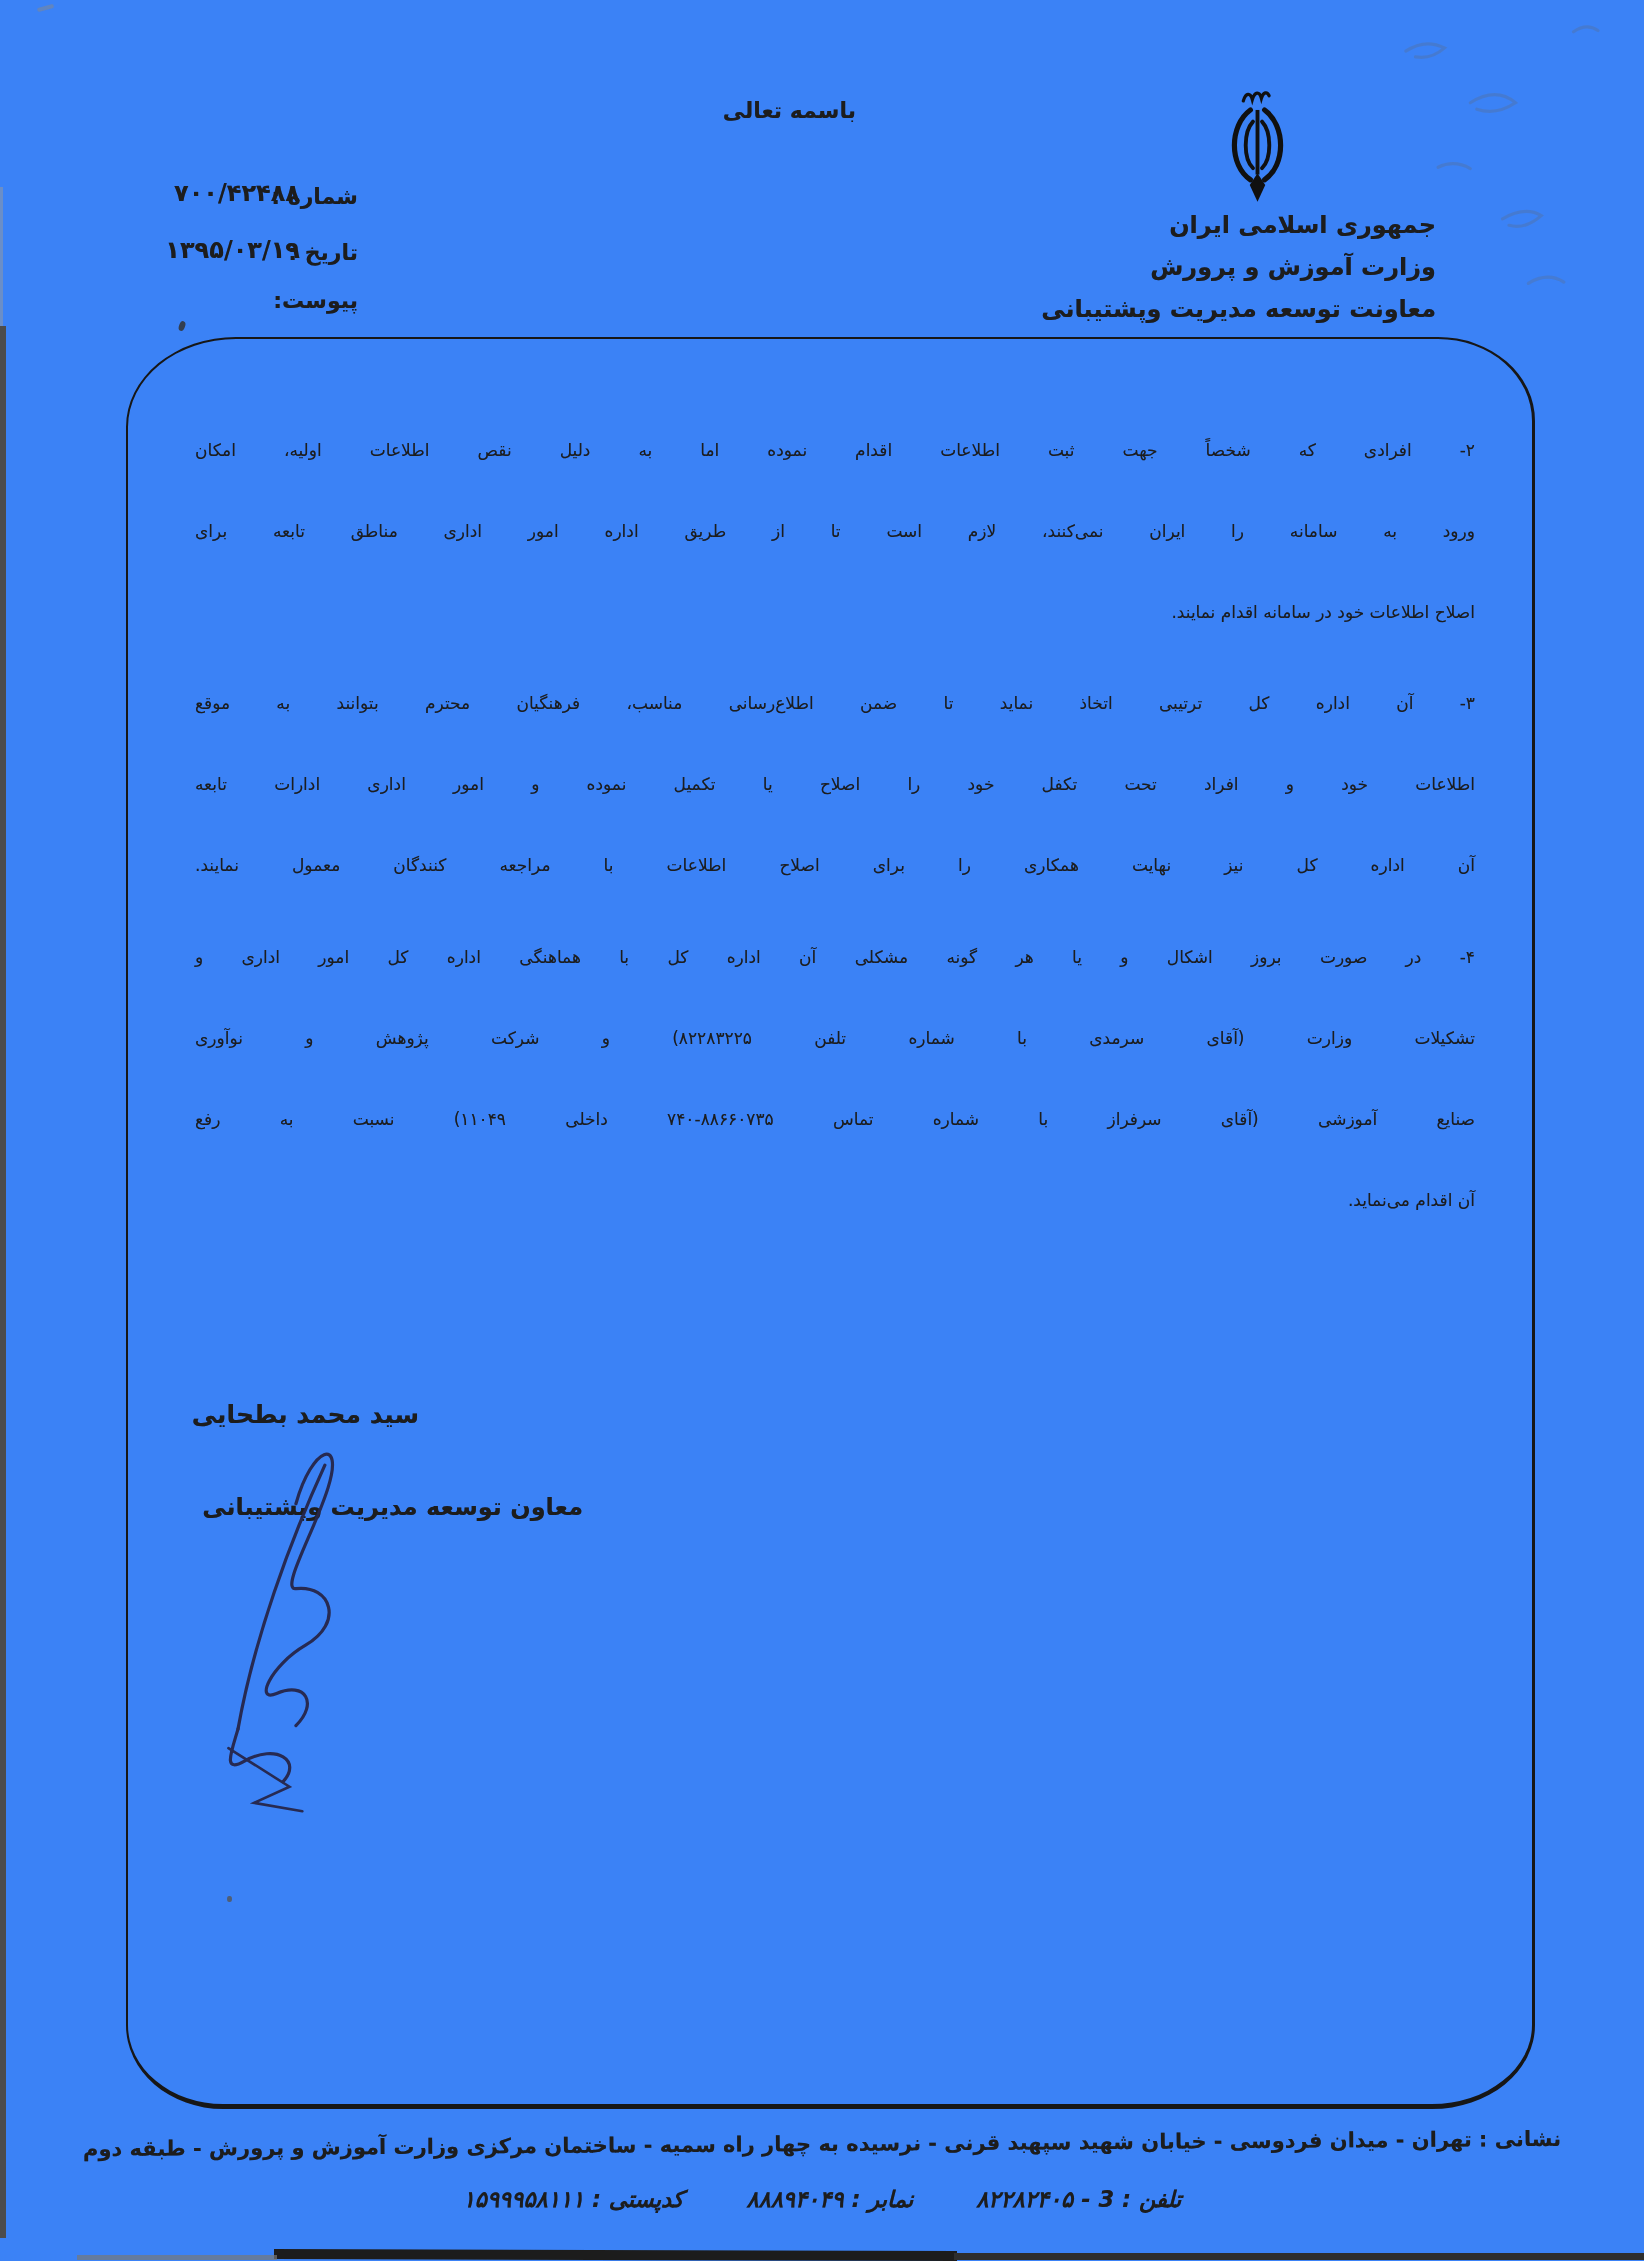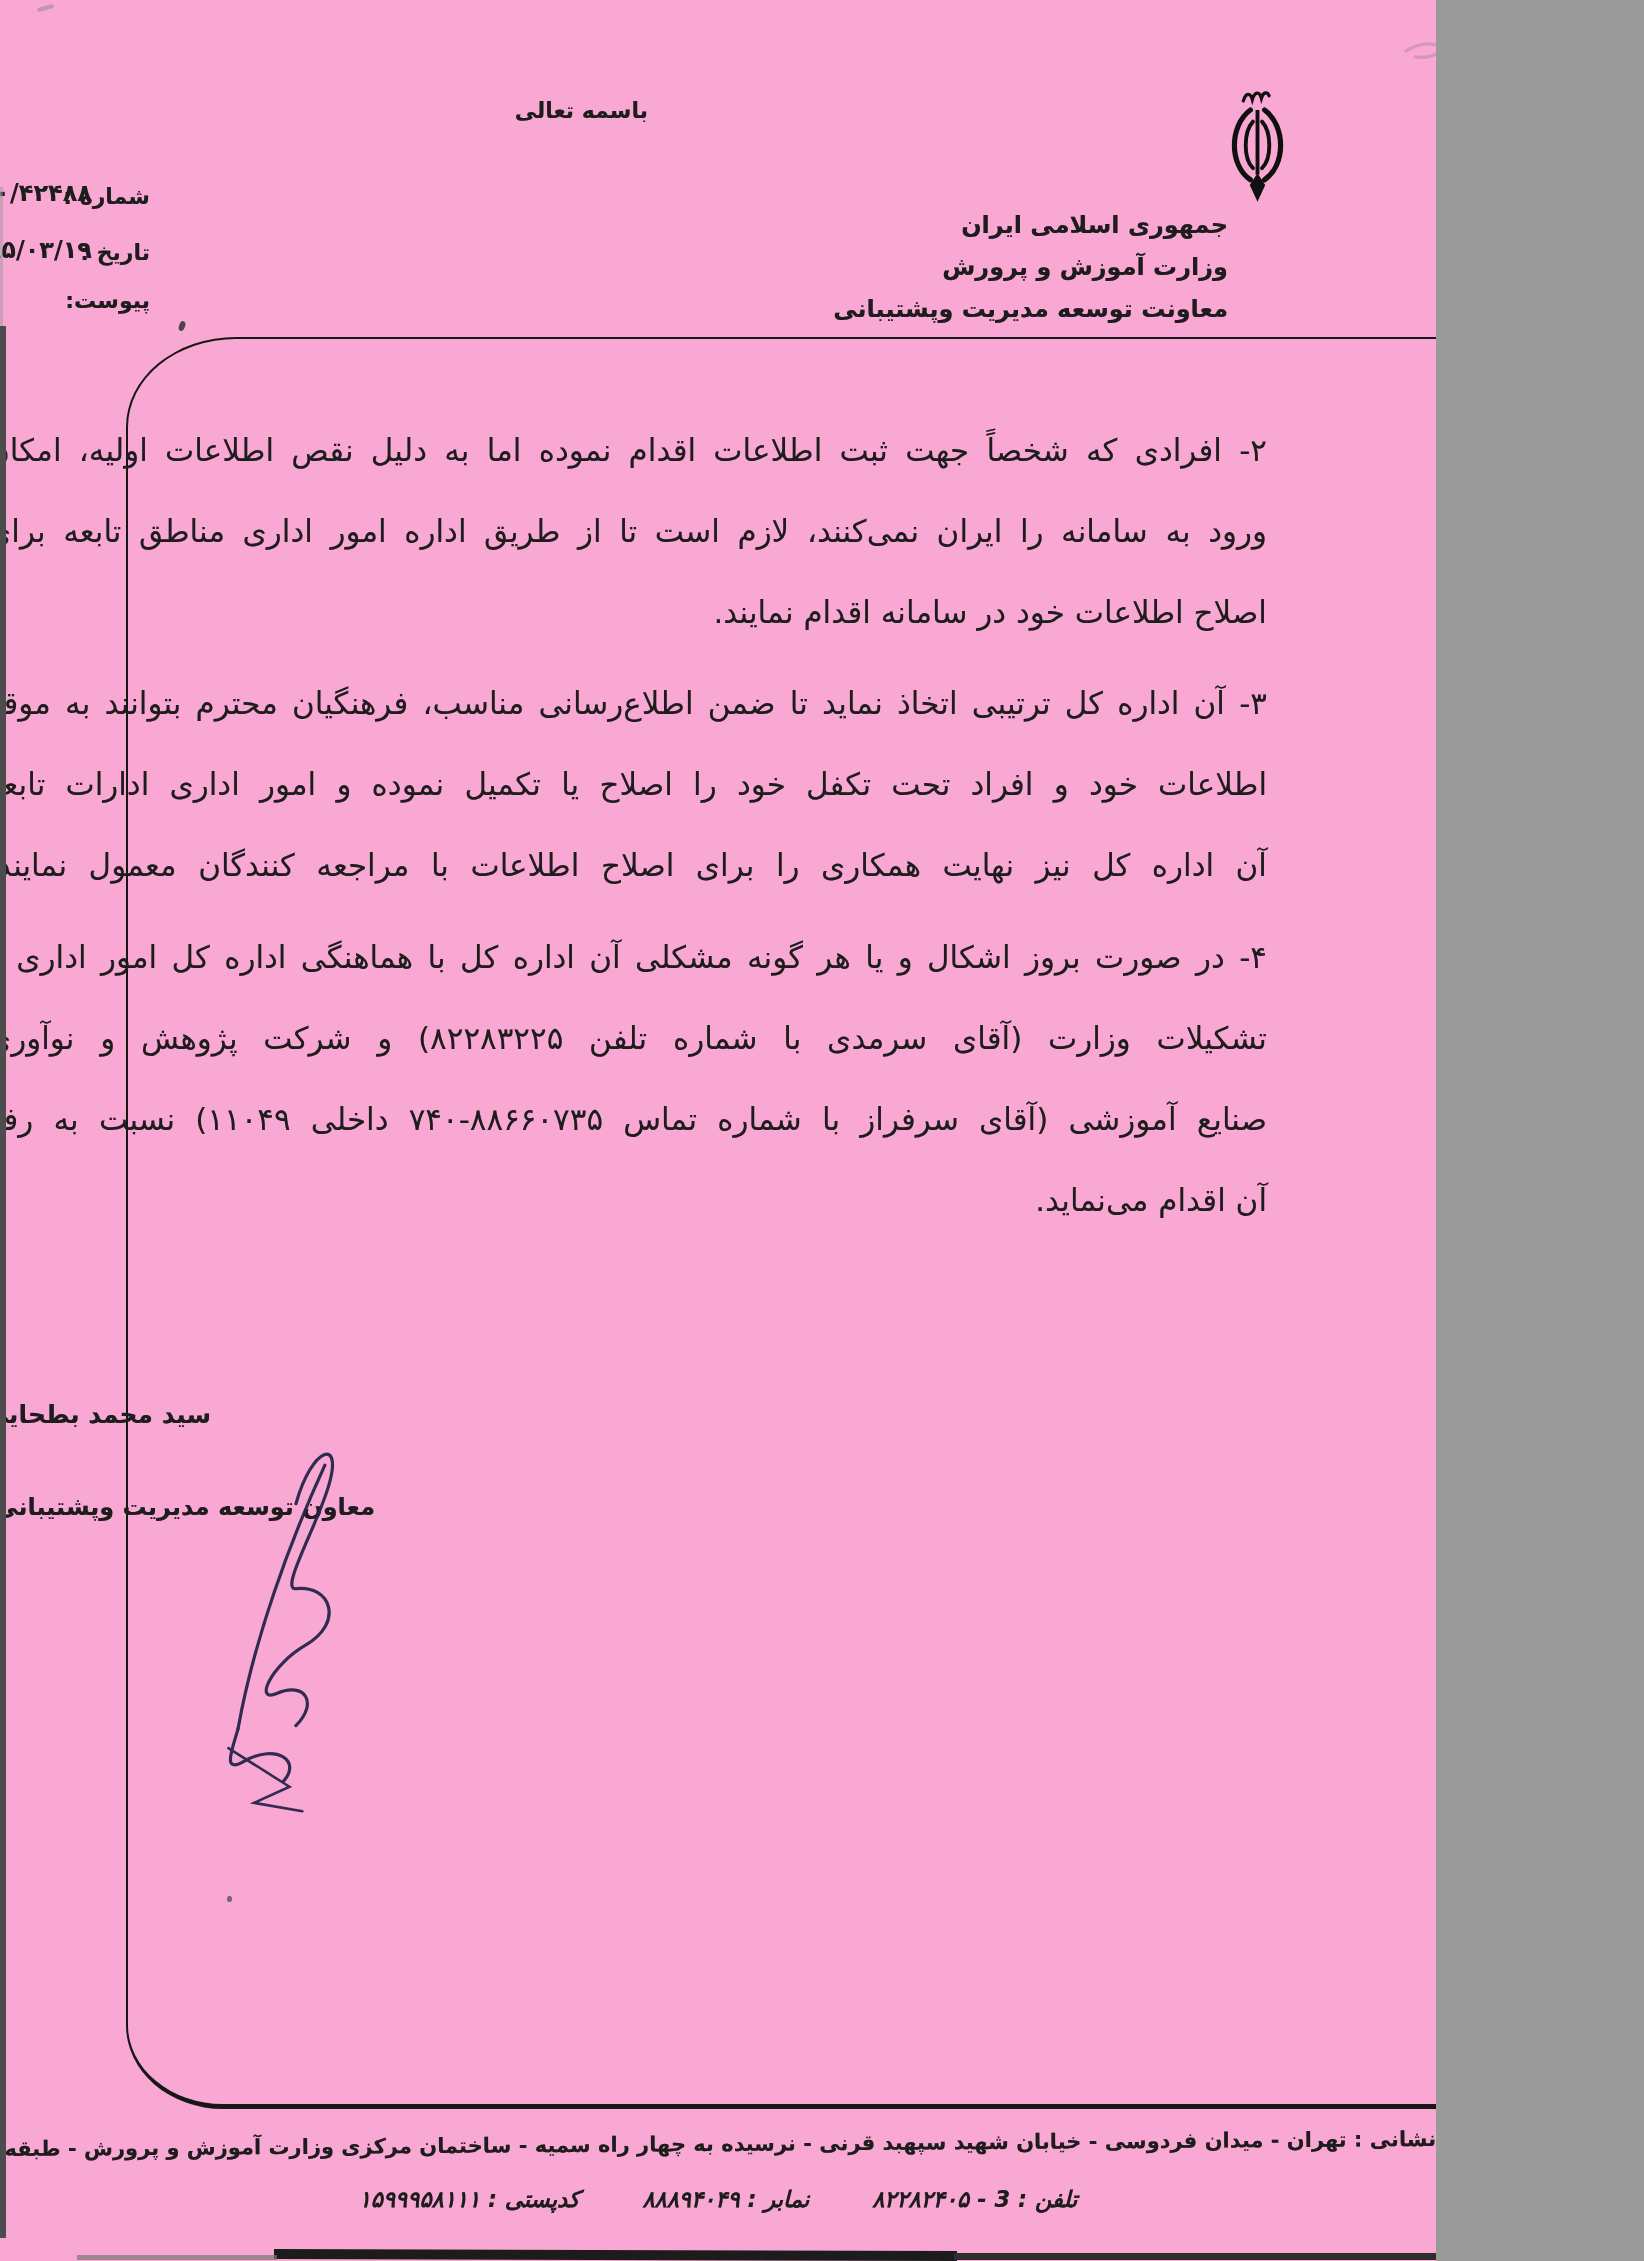--- a/index.html
+++ b/index.html
@@ -1,18 +1,18 @@
 <!DOCTYPE html>
 <html lang="fa" style="font-size:10.3px"><head>
 <meta charset="utf-8">
 <style>
   html,body{margin:0;padding:0;background:#9a9a9a;}
   #page{
-    position:relative;width:1436px;height:2261px;overflow:hidden;
-    background:#f9a8d4;
+    position:relative;width:1644px;height:2261px;overflow:hidden;
+    background:#3b82f6;
     font-family:"DejaVu Sans", sans-serif;
     color:#1d1d1d;
   }
   .abs{position:absolute;}
   
   .bismillah{top:98px;right:788px;font-size:22px;font-weight:bold;direction:rtl;
     text-shadow:0 0 0.6px rgba(0,0,0,.35);}
   .gov-header{top:204px;right:208px;text-align:right;direction:rtl;}
   .gov-header div{font-size:24px;font-weight:bold;line-height:42px;white-space:nowrap;
     text-shadow:0 0 0.6px rgba(0,0,0,.4);}
@@ -21,21 +21,21 @@
   .meta-label{right:1286px;font-size:22px;font-weight:bold;direction:rtl;white-space:nowrap;
     text-shadow:0 0 0.6px rgba(0,0,0,.35);}
   .meta-value{right:1344px;font-size:24px;font-weight:bold;direction:rtl;white-space:nowrap;
     text-shadow:0 0 0.6px rgba(0,0,0,.35);}
   
   .frame{left:126px;top:337px;width:1404px;height:1765px;
     border:solid #171717;border-width:2.6px 3.2px 5.2px 2.6px;
     border-radius:110px 97px 103px 97px / 90px 84px 84px 84px;}
   
   .body-text{right:169px;width:1280px;top:410px;direction:rtl;
-    font-size:31px;line-height:81px;color:#1d1d1d;
+    font-size:17px;line-height:81px;color:#1d1d1d;
     text-shadow:0 0 0.6px rgba(0,0,0,.3);}
   .para{margin:0 0 10.3px 0;}
   .line{}
   .fill{text-align:justify;text-align-last:justify;}
   
   .sig-name{right:1225px;top:1400px;font-size:25px;font-weight:bold;direction:rtl;white-space:nowrap;
     text-shadow:0 0 0.6px rgba(0,0,0,.4);}
   .sig-title{right:1061px;top:1493px;font-size:24px;font-weight:bold;direction:rtl;white-space:nowrap;
     text-shadow:0 0 0.6px rgba(0,0,0,.4);}
   .sig-svg{left:193px;top:1426px;width:193px;height:387px;}

